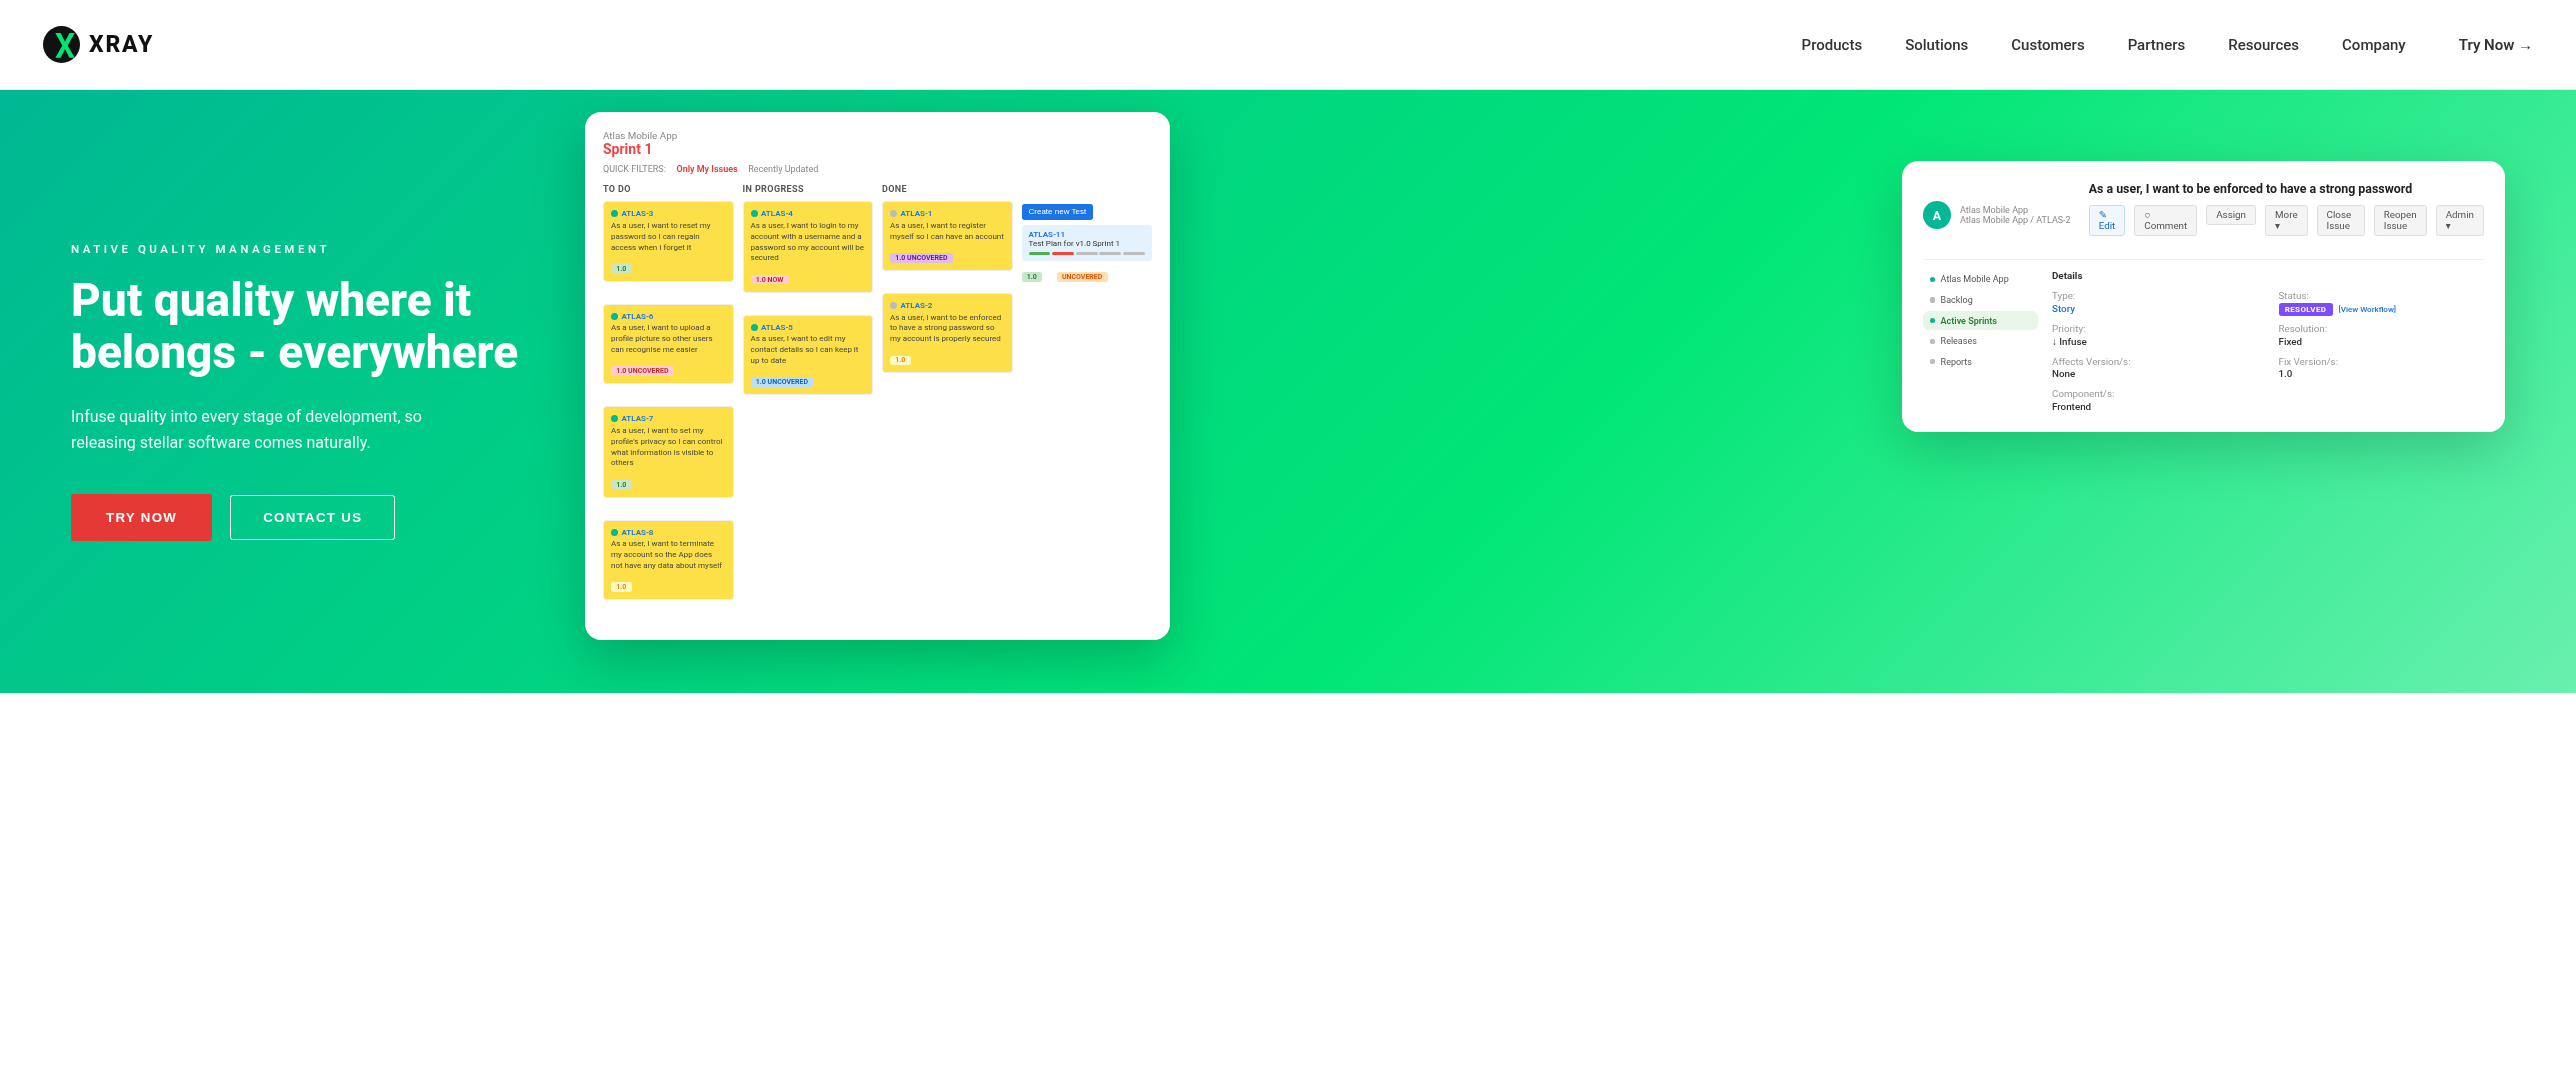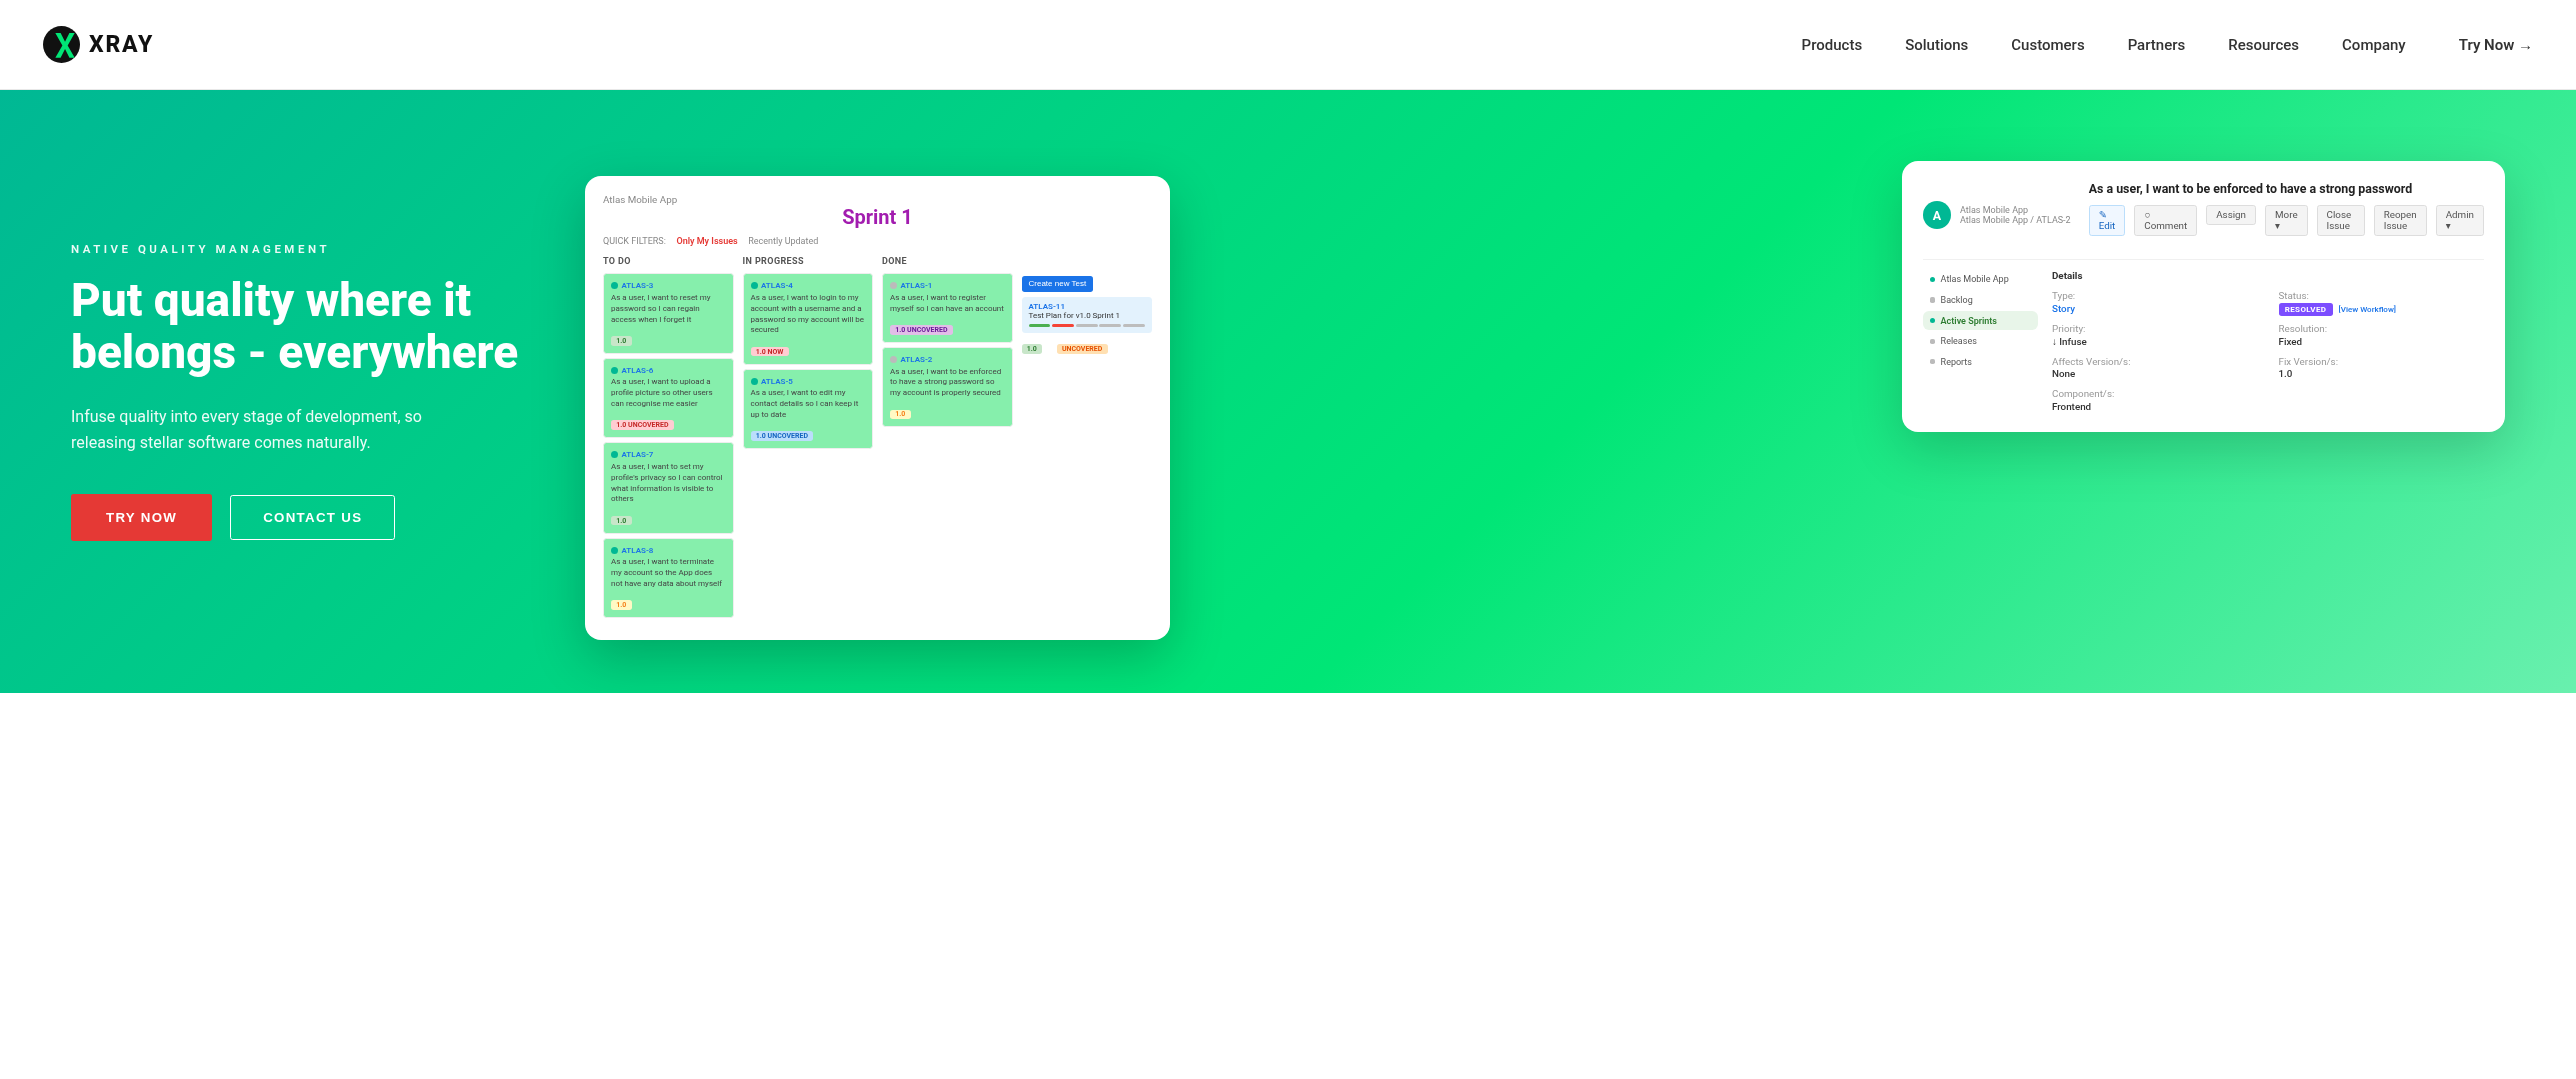--- a/index.html
+++ b/index.html
@@ -254,24 +254,23 @@
     .front-header {
       margin-bottom: 7px;
     }
 
     .front-app-label {
       font-size: 9.8px;
       color: #888;
     }
 
     .front-sprint-title {
-      font-size: 20px;
+      font-size: 14px;
       font-weight: 700;
-      color: #a21caf;
-      text-align: center;
+      color: #ef4444;
     }
 
     .front-filters {
       display: flex;
       gap: 10.6px;
       font-size: 9px;
       color: #888;
       margin-bottom: 10.6px;
     }
 
@@ -289,24 +288,24 @@
     .kanban-col-header {
       font-size: 9px;
       font-weight: 700;
       color: #555;
       margin-bottom: 7px;
       text-transform: uppercase;
       letter-spacing: 0.4px;
     }
 
     .kanban-card {
-      background: #86efac;
+      background: #fde047;
       border-radius: 3.5px;
       padding: 7px;
-      margin-bottom: 4px;
+      margin-bottom: 22px;
       border: 0.9px solid #eee;
     }
 
     .kanban-card-id {
       font-size: 8px;
       color: #1a73e8;
       font-weight: 600;
       margin-bottom: 2.7px;
       display: flex;
       align-items: center;

